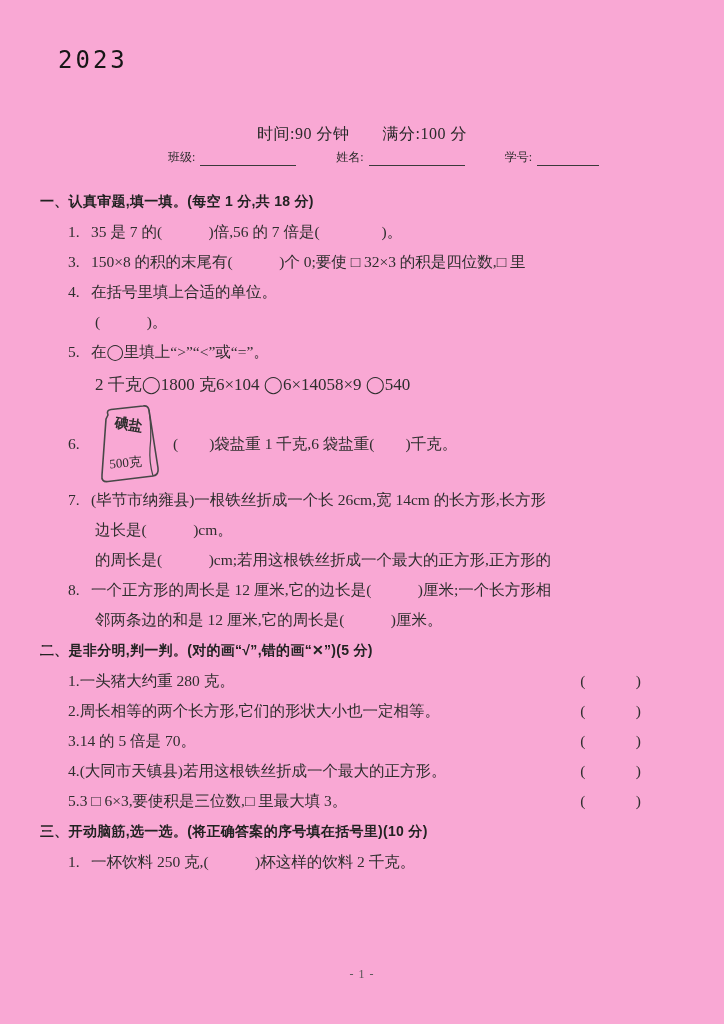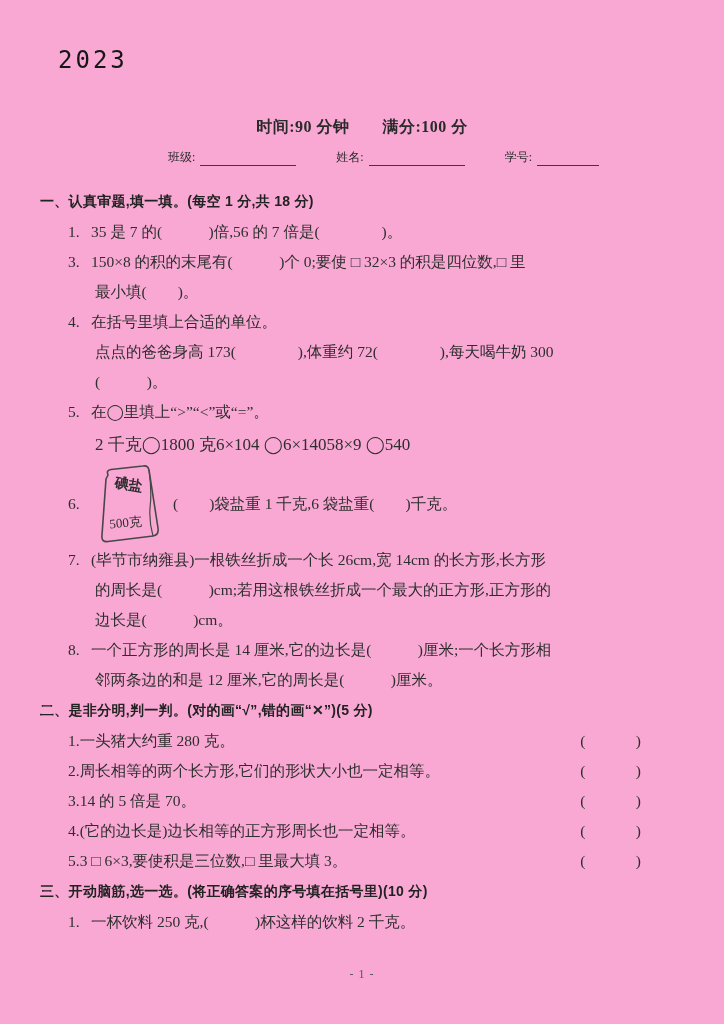--- a/index.html
+++ b/index.html
@@ -11,22 +11,22 @@
     color:#2e2e2e;
     overflow:hidden;
   }
   
   .year{
     position:absolute;left:58px;top:46px;
     font-family:"DejaVu Sans Mono", monospace;
     font-size:24px;letter-spacing:3px;color:#161616;
   }
   .meta{
-    position:absolute;top:117px;left:0;width:100%;
-    text-align:center;font-weight:bold;font-size:16px;color:#2a2a2a;
+    position:absolute;top:124px;left:0;width:100%;
+    text-align:center;font-weight:normal;font-size:16px;color:#2a2a2a;
     letter-spacing:0.5px;
   }
   .fields{
     position:absolute;top:146px;left:168px;
     display:flex;align-items:flex-end;gap:40px;
     font-size:12px;color:#2a2a2a;
   }
   .field{display:flex;align-items:flex-end;}
   .blank-line{
     display:inline-block;height:19px;
@@ -92,26 +92,24 @@
     <div class="sec-heading">一、认真审题,填一填。(每空 1 分,共 18 分)</div>
 
     <div class="item-line">
       <span class="num">1.</span><span>35 是 7 的(　　　)倍,56 的 7 倍是(　　　　)。</span>
     </div>
 
 
     <div class="item-line">
       <span class="num">3.</span><span>150×8 的积的末尾有(　　　)个 0;要使 □ 32×3 的积是四位数,□ 里</span>
     </div>
-    <div class="cont-line">最小填(　　)。</div>
 
     <div class="item-line">
       <span class="num">4.</span><span>在括号里填上合适的单位。</span>
     </div>
-    <div class="cont-line">点点的爸爸身高 173(　　　　),体重约 72(　　　　),每天喝牛奶 300</div>
     <div class="cont-line">(　　　)。</div>
 
     <div class="item-line">
       <span class="num">5.</span><span>在◯里填上“&gt;”“&lt;”或“=”。</span>
     </div>
     <div class="compare-row">
       <span class="circ">2 千克◯1800 克</span>
       <span class="circ">6×104 ◯6×140</span>
       <span class="circ">58×9 ◯540</span>
     </div>
@@ -123,44 +121,44 @@
         <path d="M56,6 Q59,28 57,44 Q56,58 60,72" fill="none" stroke="#474747" stroke-width="1.2"></path>
         <text x="35" y="25" text-anchor="middle" transform="rotate(9 35 25)" font-size="14" font-weight="bold" fill="#2e2e2e">碘盐</text>
         <text x="33" y="63" text-anchor="middle" transform="rotate(-5 33 63)" font-size="13" fill="#2e2e2e">500克</text>
       </svg>
       <span>(　　)袋盐重 1 千克,6 袋盐重(　　)千克。</span>
     </div>
 
     <div class="item-line">
       <span class="num">7.</span><span>(毕节市纳雍县)一根铁丝折成一个长 26cm,宽 14cm 的长方形,长方形</span>
     </div>
+    <div class="cont-line">边长是(　　　)cm。</div>
     <div class="cont-line">的周长是(　　　)cm;若用这根铁丝折成一个最大的正方形,正方形的</div>
-    <div class="cont-line">边长是(　　　)cm。</div>
 
     <div class="item-line">
-      <span class="num">8.</span><span>一个正方形的周长是 14 厘米,它的边长是(　　　)厘米;一个长方形相</span>
+      <span class="num">8.</span><span>一个正方形的周长是 12 厘米,它的边长是(　　　)厘米;一个长方形相</span>
     </div>
     <div class="cont-line">邻两条边的和是 12 厘米,它的周长是(　　　)厘米。</div>
 
     <div class="sec-heading">二、是非分明,判一判。(对的画“√”,错的画“✕”)(5 分)</div>
 
     <div class="judge-row">
       <span><span class="num">1.</span><span>一头猪大约重 280 克。</span></span>
       <span class="judge-blank">(　　　)</span>
     </div>
     <div class="judge-row">
       <span><span class="num">2.</span><span>周长相等的两个长方形,它们的形状大小也一定相等。</span></span>
       <span class="judge-blank">(　　　)</span>
     </div>
     <div class="judge-row">
       <span><span class="num">3.</span><span>14 的 5 倍是 70。</span></span>
       <span class="judge-blank">(　　　)</span>
     </div>
     <div class="judge-row">
-      <span><span class="num">4.</span><span>(它的边长是)边长相等的正方形周长也一定相等。</span></span>
+      <span><span class="num">4.</span><span>(大同市天镇县)若用这根铁丝折成一个最大的正方形。</span></span>
       <span class="judge-blank">(　　　)</span>
     </div>
     <div class="judge-row">
       <span><span class="num">5.</span><span>3 □ 6×3,要使积是三位数,□ 里最大填 3。</span></span>
       <span class="judge-blank">(　　　)</span>
     </div>
 
     <div class="sec-heading">三、开动脑筋,选一选。(将正确答案的序号填在括号里)(10 分)</div>
 
     <div class="item-line">

